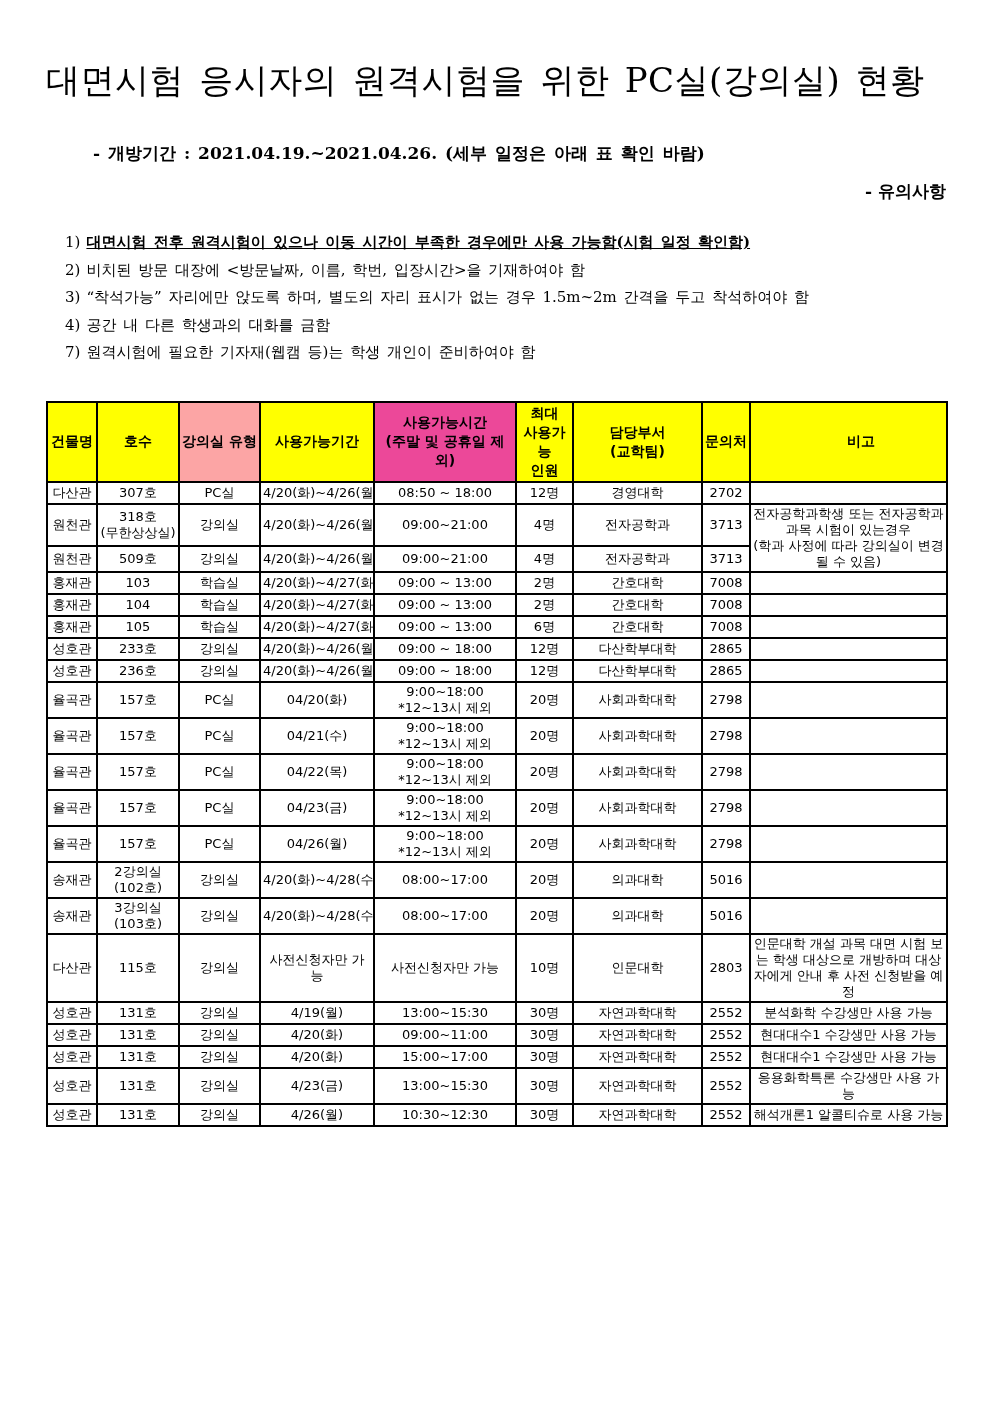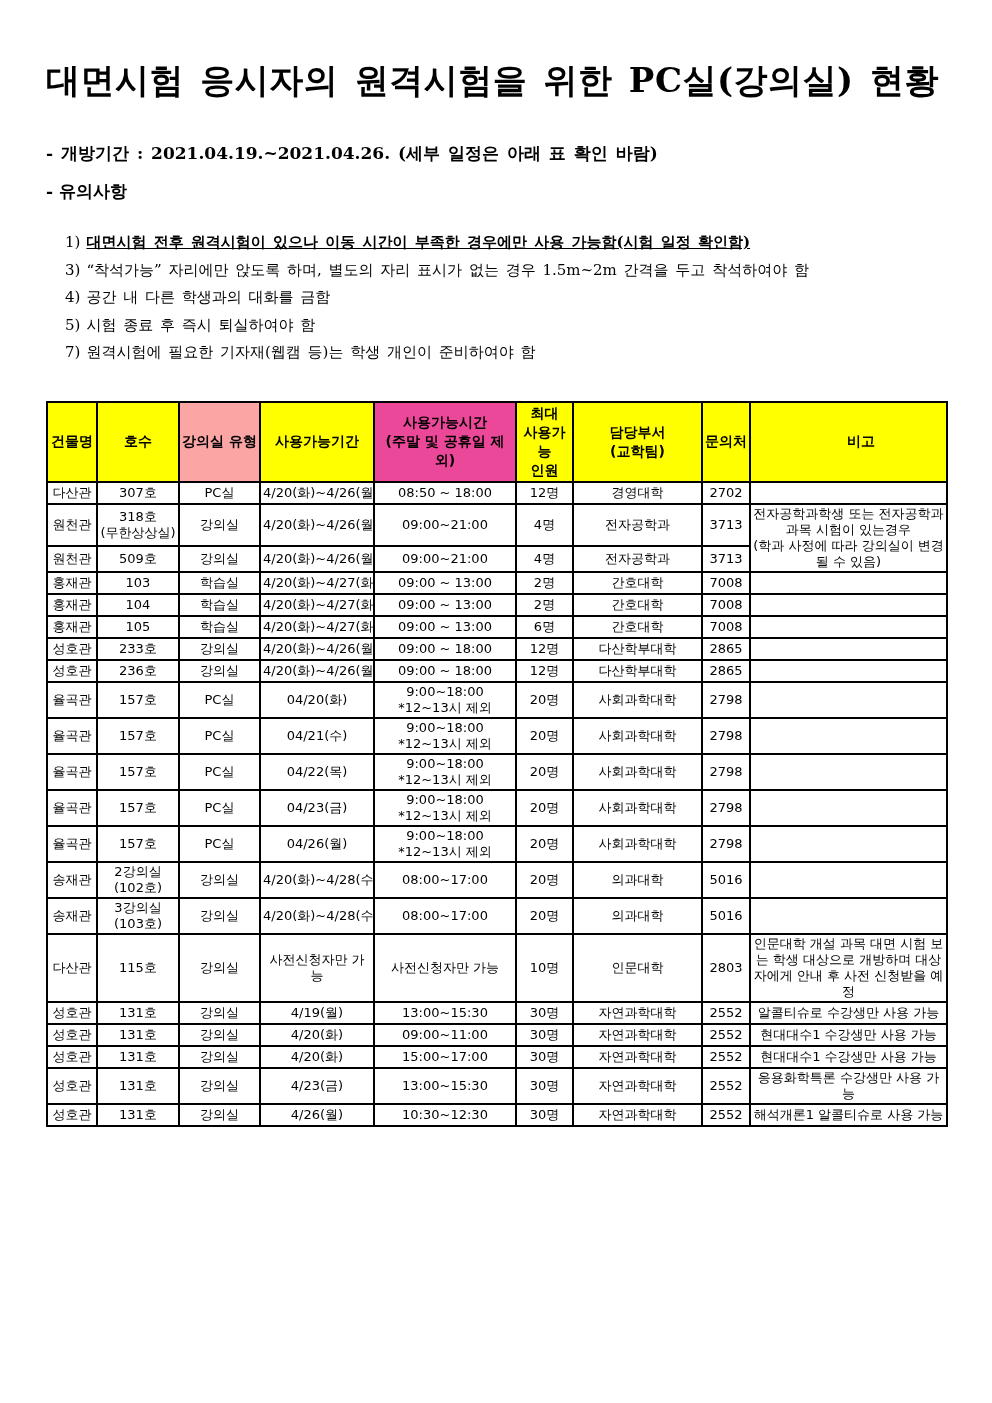--- a/index.html
+++ b/index.html
@@ -10,36 +10,38 @@
     background: #ffffff;
     color: #000000;
     font-family: "DejaVu Serif", serif;
     overflow: hidden;
   }
   .page { padding: 0 46px; }
 
   .doc-title {
     margin: 58px 4px 0 0;
     font-size: 34px;
-    font-weight: bold;
+    font-weight: normal;
     letter-spacing: 0.5px;
     white-space: nowrap;
     word-spacing: 4px;
   }
 
   .period-line {
     margin-top: 38px;
     font-size: 17px;
     font-weight: bold;
     word-spacing: 2px;
+    margin-left: 47px;
   }
   .notes-label {
     margin-top: 15px;
     font-size: 17px;
     font-weight: bold;
+    text-align: right;
   }
 
   .notes-list { margin-top: 26px; }
   .note-item {
     font-size: 15px;
     line-height: 27.5px;
     padding-left: 19px;
     word-spacing: 2px;
     white-space: nowrap;
   }
@@ -82,23 +84,23 @@
 <div class="page">
 
   <h1 class="doc-title">대면시험 응시자의 원격시험을 위한 PC실(강의실) 현황</h1>
 
   <div class="period-line">- 개방기간 : 2021.04.19.~2021.04.26. (세부 일정은 아래 표 확인 바람)</div>
 
   <div class="notes-label">- 유의사항</div>
 
   <div class="notes-list">
       <div class="note-item em"><span class="note-num">1)</span><span class="note-text">대면시험 전후 원격시험이 있으나 이동 시간이 부족한 경우에만 사용 가능함(시험 일정 확인함)</span></div>
+      <div class="note-item"><span class="note-num">2)</span><span class="note-text">비치된 방문 대장에 &lt;방문날짜, 이름, 학번, 입장시간&gt;을 기재하여야 함</span></div>
       <div class="note-item"><span class="note-num">3)</span><span class="note-text">“착석가능” 자리에만 앉도록 하며, 별도의 자리 표시가 없는 경우 1.5m~2m 간격을 두고 착석하여야 함</span></div>
       <div class="note-item"><span class="note-num">4)</span><span class="note-text">공간 내 다른 학생과의 대화를 금함</span></div>
-      <div class="note-item"><span class="note-num">5)</span><span class="note-text">시험 종료 후 즉시 퇴실하여야 함</span></div>
       <div class="note-item"><span class="note-num">7)</span><span class="note-text">원격시험에 필요한 기자재(웹캠 등)는 학생 개인이 준비하여야 함</span></div>
     </div>
 
   <table class="schedule">
     <colgroup>
         <col style="width: 50px;">
         <col style="width: 82px;">
         <col style="width: 81px;">
         <col style="width: 114px;">
         <col style="width: 142px;">
@@ -311,21 +313,21 @@
         </tr>
         <tr>
           <td>성호관</td>
           <td>131호</td>
           <td>강의실</td>
           <td>4/19(월)</td>
           <td>13:00~15:30</td>
           <td>30명</td>
           <td>자연과학대학</td>
           <td>2552</td>
-          <td>알콜티슈로 수강생만 사용 가능</td>
+          <td>분석화학 수강생만 사용 가능</td>
         </tr>
         <tr>
           <td>성호관</td>
           <td>131호</td>
           <td>강의실</td>
           <td>4/20(화)</td>
           <td>09:00~11:00</td>
           <td>30명</td>
           <td>자연과학대학</td>
           <td>2552</td>

